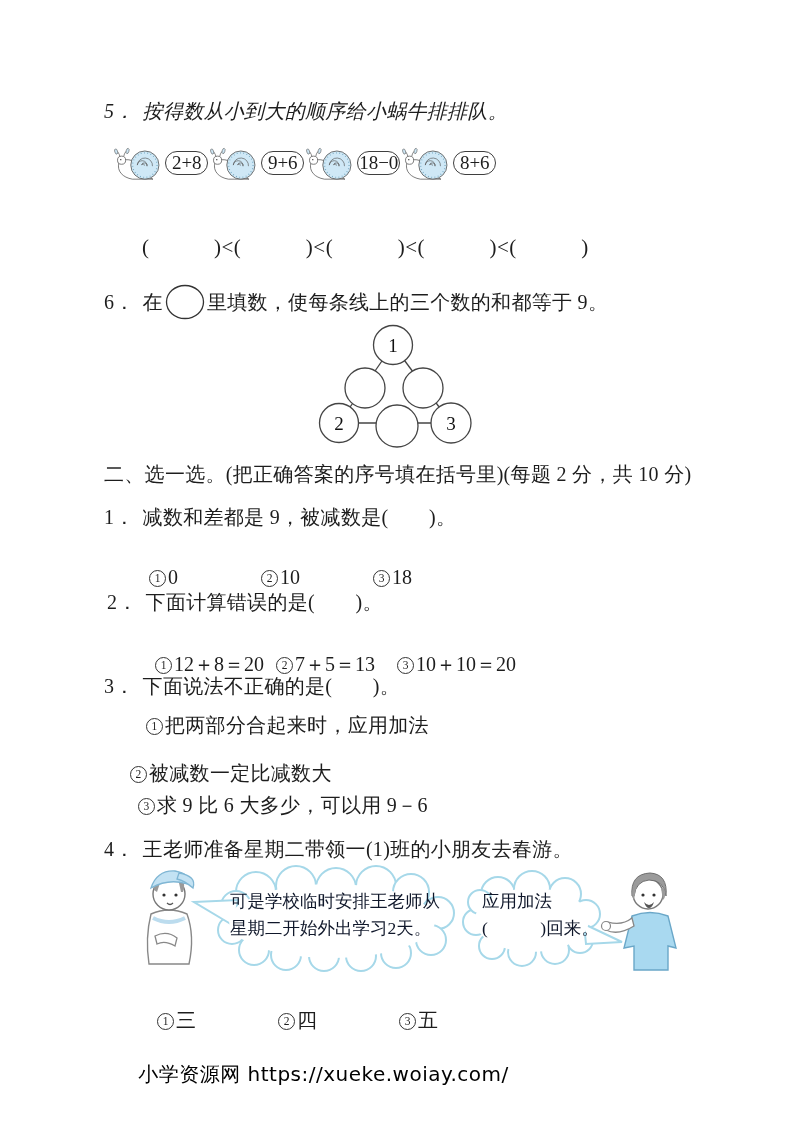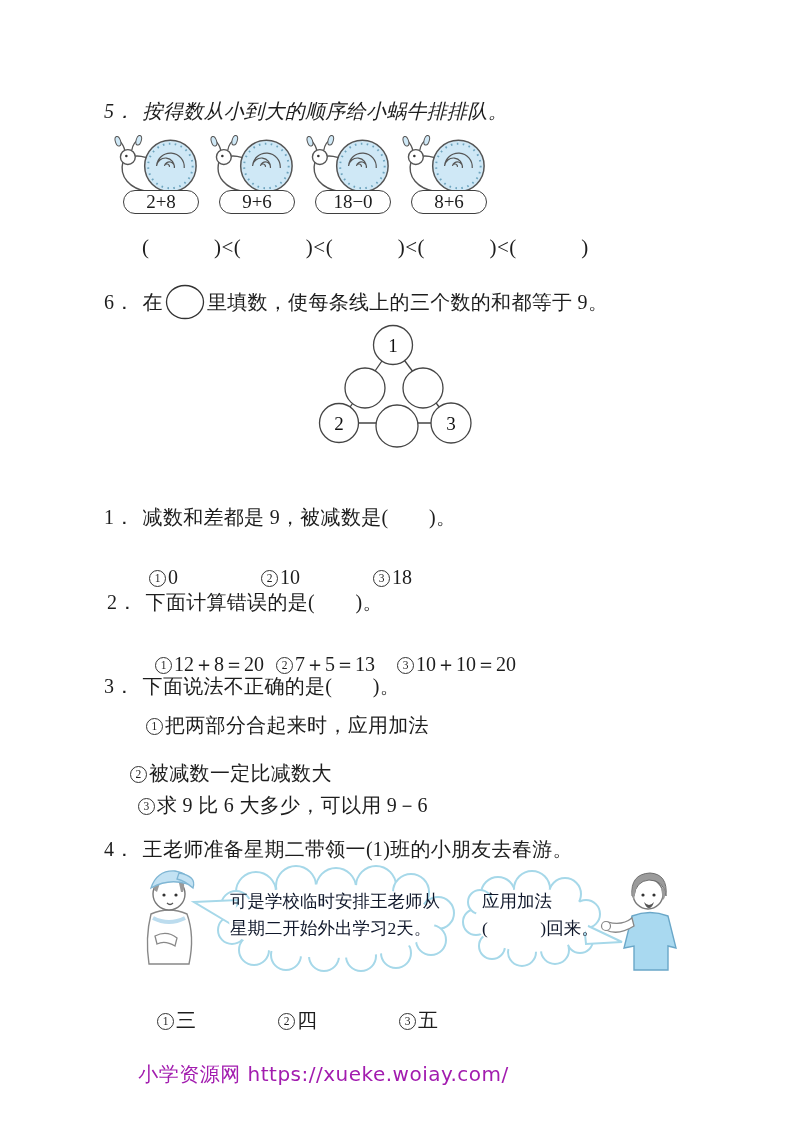--- a/index.html
+++ b/index.html
@@ -3,21 +3,21 @@
 <meta charset="utf-8">
 <style>
   html,body{margin:0;padding:0;background:#ffffff;}
   body{font-family:"Liberation Serif","DejaVu Serif",serif;color:#1d1d1d;}
   #page{position:relative;width:793px;height:1122px;background:#ffffff;overflow:hidden;}
   .abs{position:absolute;}
   .q-line{position:absolute;font-size:20px;white-space:pre;letter-spacing:.3px;}
   .q-num{margin-right:8px;}
   
   #snail-row{position:absolute;left:114px;top:135px;display:flex;gap:2px;}
-  .snail{width:94px;display:flex;flex-direction:column;align-items:center;}
+  .snail{width:94px;display:flex;flex-direction:row;align-items:center;}
   .snail svg{display:block;}
   .snail-base{margin-top:-3px;width:74px;height:22px;border:1.5px solid #3f3f3f;border-radius:13px;
     display:flex;align-items:center;justify-content:center;font-size:19px;background:#fff;}
   
   #order-line{position:absolute;left:142px;top:233px;font-size:21px;white-space:pre;letter-spacing:.5px;}
   
   .inline-circle{vertical-align:-11px;margin:0 2px;}
   
   .opts{position:absolute;font-size:20px;white-space:pre;}
   .opt{display:inline-block;}
@@ -25,21 +25,21 @@
   .opts-wide .opt{min-width:121px;}
   .cnum{display:inline-block;width:15px;height:15px;line-height:15px;border:1.2px solid #333;
     border-radius:50%;text-align:center;font-size:11.5px;vertical-align:2px;margin-right:2px;
     font-family:"Liberation Serif",serif;}
   
   .bubble{position:absolute;}
   .bubble svg{position:absolute;left:0;top:0;overflow:visible;}
   .bubble-text{position:absolute;font-size:17.5px;line-height:27px;white-space:pre;color:#0f172a;}
   
   #footer{position:absolute;left:0;top:1061px;width:647px;text-align:center;
-    font-family:"DejaVu Sans","Liberation Sans",sans-serif;font-size:20px;color:#a21caf;letter-spacing:.5px;}
+    font-family:"DejaVu Sans","Liberation Sans",sans-serif;font-size:20px;color:#000000;letter-spacing:.5px;}
 </style>
 </head>
 <body>
 
 <div id="page">
 
   <div class="q-line" style="left:104px;top:98px;font-style:italic;"><span class="q-num">5．</span><span>按得数从小到大的顺序给小蜗牛排排队。</span></div>
 
   <div id="snail-row">
     <div class="snail">
@@ -127,20 +127,21 @@
     <g font-size="19" fill="#111" text-anchor="middle" font-family="Liberation Serif, serif">
       <text x="99" y="28">1</text>
       <text x="71" y="71"></text>
       <text x="129" y="71"></text>
       <text x="45" y="106">2</text>
       <text x="103" y="109"></text>
       <text x="157" y="106">3</text>
     </g>
   </svg>
 
+  <div class="q-line" style="left:104px;top:461px;">二、选一选。(把正确答案的序号填在括号里)(每题 2 分，共 10 分)</div>
 
   <div class="q-line" style="left:104px;top:504px;"><span class="q-num">1．</span><span>减数和差都是 9，被减数是(　　)。</span></div>
   <div class="opts opts-narrow" style="left:129px;top:543px;">
     <span class="opt"><span class="cnum">1</span><span>0</span></span><span class="opt"><span class="cnum">2</span><span>10</span></span><span class="opt"><span class="cnum">3</span><span>18</span></span>
   </div>
 
   <div class="q-line" style="left:107px;top:589px;"><span class="q-num">2．</span><span>下面计算错误的是(　　)。</span></div>
   <div class="opts opts-wide" style="left:135px;top:628px;">
     <span class="opt"><span class="cnum">1</span><span>12＋8＝20</span></span><span class="opt"><span class="cnum">2</span><span>7＋5＝13</span></span><span class="opt"><span class="cnum">3</span><span>10＋10＝20</span></span>
   </div>

